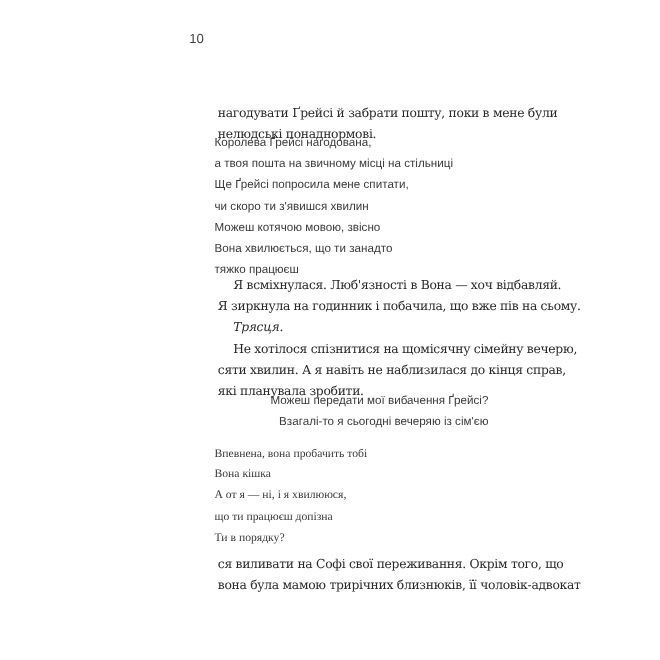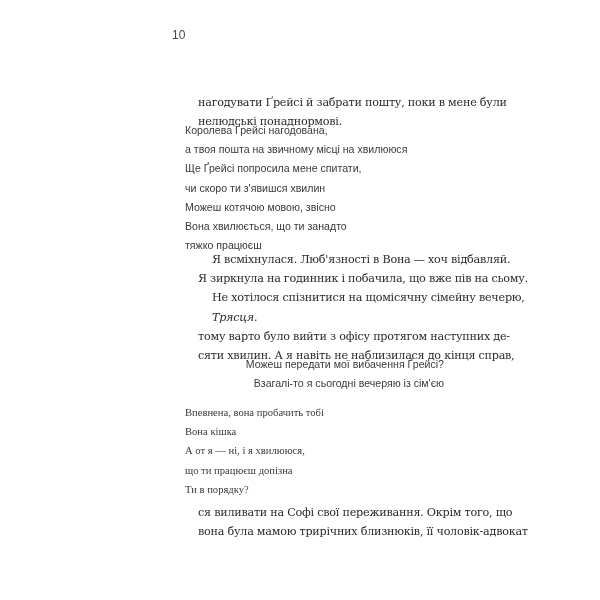--- a/index.html
+++ b/index.html
@@ -15,56 +15,56 @@
     .serif {
       font-family: "DejaVu Serif", serif; font-size: 11.2px; line-height: 19.2px;
       color: #2a2a2a; letter-spacing: -0.25px;
     }
     .para { position: absolute; left: 12px; width: 272px; margin: 14px; }
     .para .line { display: block; white-space: nowrap; }
     .para .indent { padding-left: 14px; }
     .para .just { text-align: justify; text-align-last: justify; }
     .sans-msg {
       font-family: "Liberation Sans", sans-serif; font-size: 10.6px; line-height: 19.2px;
-      color: #3a3a3a; position: absolute;
+      color: #3a3a3a; position: absolute; margin-left: 10px;
     }
     .msg-left { left: 13px; }
     .msg-right { right: 0; text-align: right; }
     .msg-line { display: block; white-space: nowrap; }
     em { font-style: italic; }
   </style>
 </head>
 <body>
 
 <div class="page">
 
   <div class="page-number">10</div>
 
   <p class="para serif" style="top:79px;">
     <span class="line just">нагодувати Ґрейсі й забрати пошту, поки в мене були</span>
     <span class="line">нелюдські понаднормові.</span>
   </p>
 
   <div class="sans-msg msg-left" style="top:121px;">
     <span class="msg-line">Королева Ґрейсі нагодована,</span>
-    <span class="msg-line">а твоя пошта на звичному місці на хвилююся</span>
+    <span class="msg-line">а твоя пошта на звичному місці на стільниці</span>
     <span class="msg-line">Ще Ґрейсі попросила мене спитати,</span>
     <span class="msg-line">чи скоро ти з'явишся хвилин</span>
     <span class="msg-line">Можеш котячою мовою, звісно</span>
     <span class="msg-line">Вона хвилюється, що ти занадто</span>
     <span class="msg-line">тяжко працюєш</span>
   </div>
 
   <p class="para serif" style="top:236px;">
     <span class="line indent just">Я всміхнулася. Люб'язності в Вона — хоч відбавляй.</span>
     <span class="line just">Я зиркнула на годинник і побачила, що вже пів на сьому.</span>
+    <span class="line indent"><em>Трясця.</em></span>
     <span class="line indent just">Не хотілося спізнитися на щомісячну сімейну вечерю,</span>
-    <span class="line indent"><em>Трясця.</em></span>
-    <span class="line just">тому варто було вийти з офісу протягом наступних де-</span>
     <span class="line just">сяти хвилин. А я навіть не наблизилася до кінця справ,</span>
+    <span class="line">які планувала зробити.</span>
   </p>
 
   <div class="sans-msg msg-right" style="top:355px;">
     <span class="msg-line">Можеш передати мої вибачення Ґрейсі?</span>
     <span class="msg-line">Взагалі-то я сьогодні вечеряю із сім'єю</span>
   </div>
 
   <div class="sans-msg msg-left" style="top:403px;font-family:Liberation Serif, serif;">
     <span class="msg-line">Впевнена, вона пробачить тобі</span>
     <span class="msg-line">Вона кішка</span>

